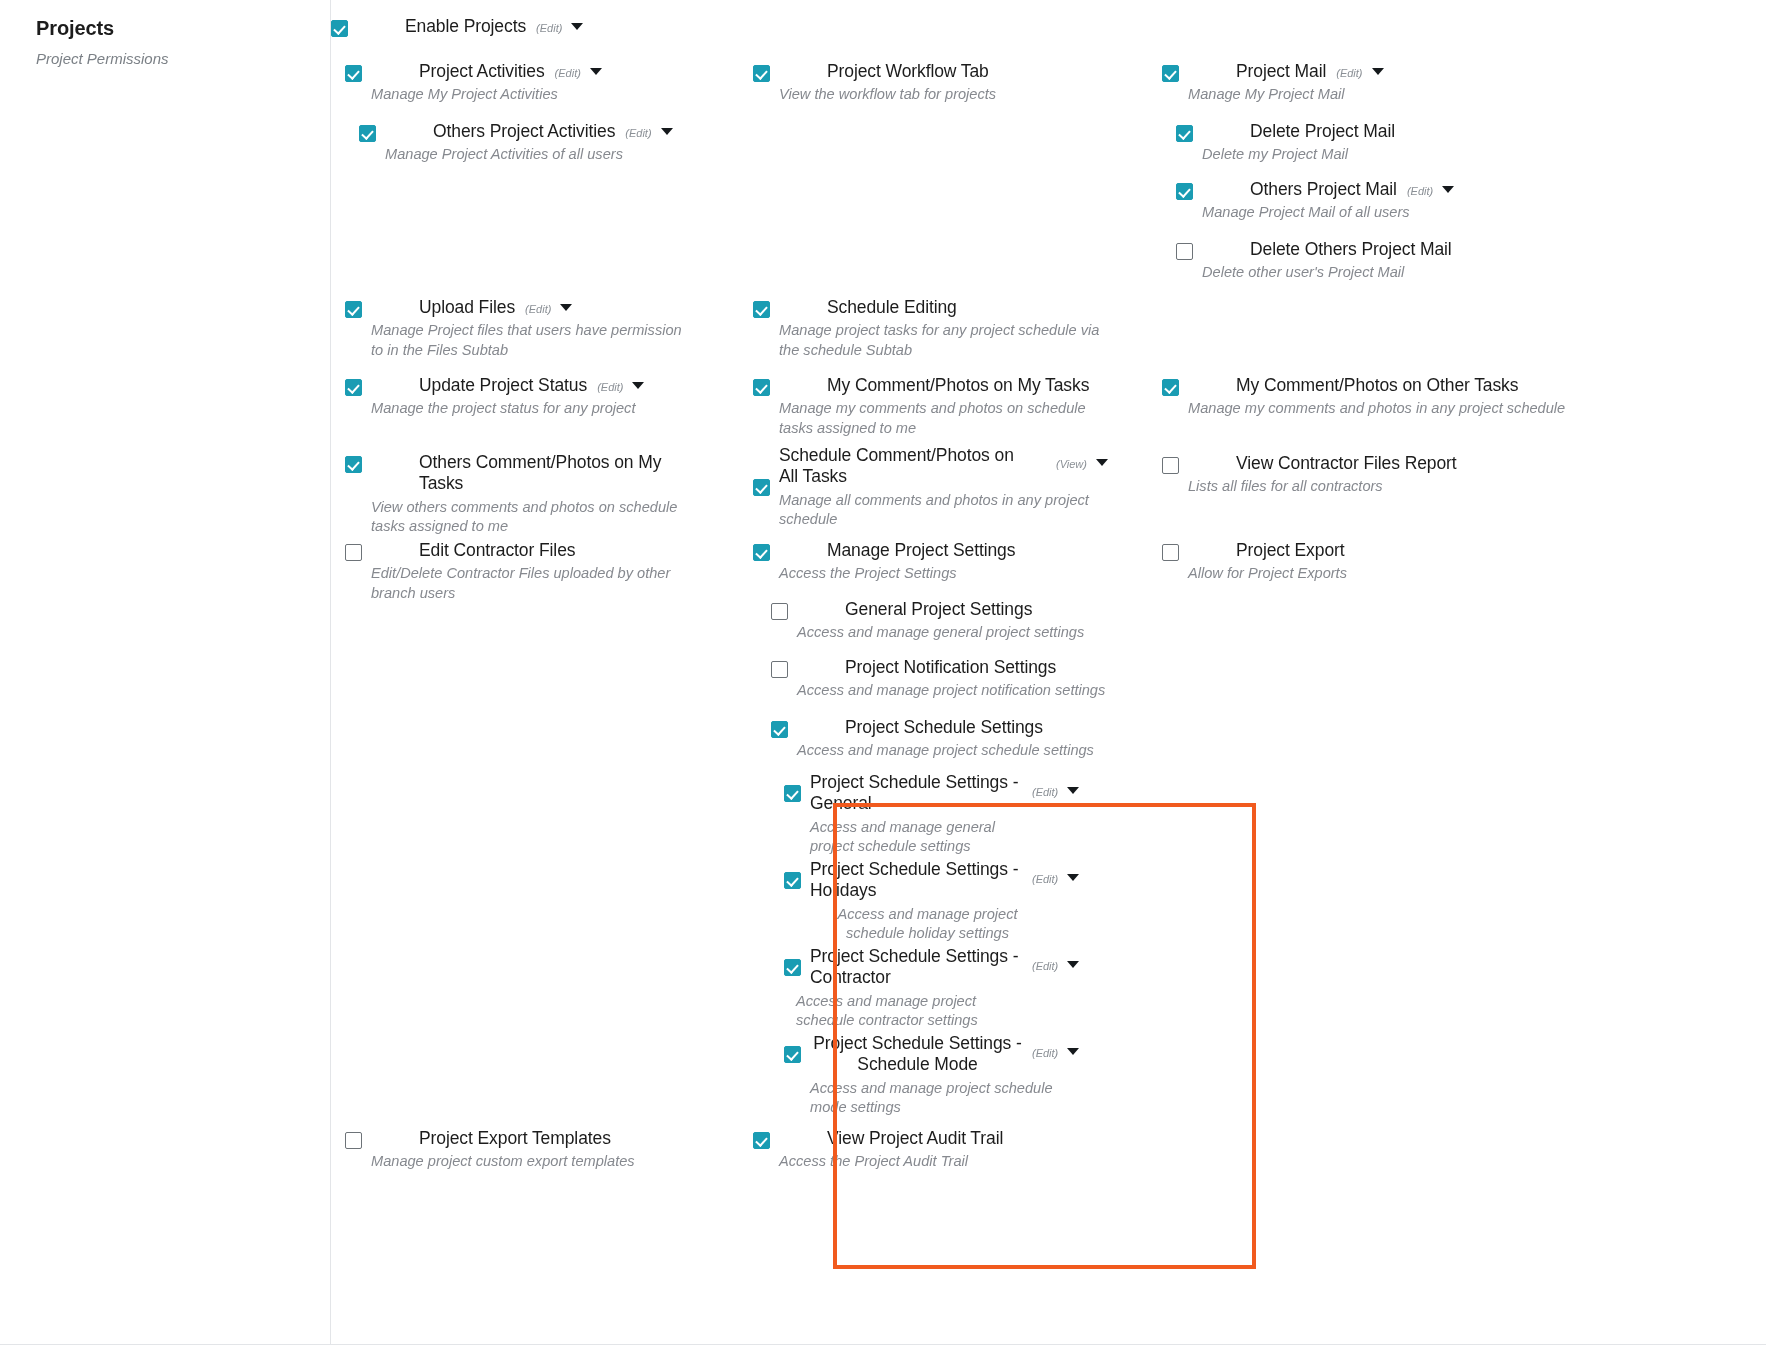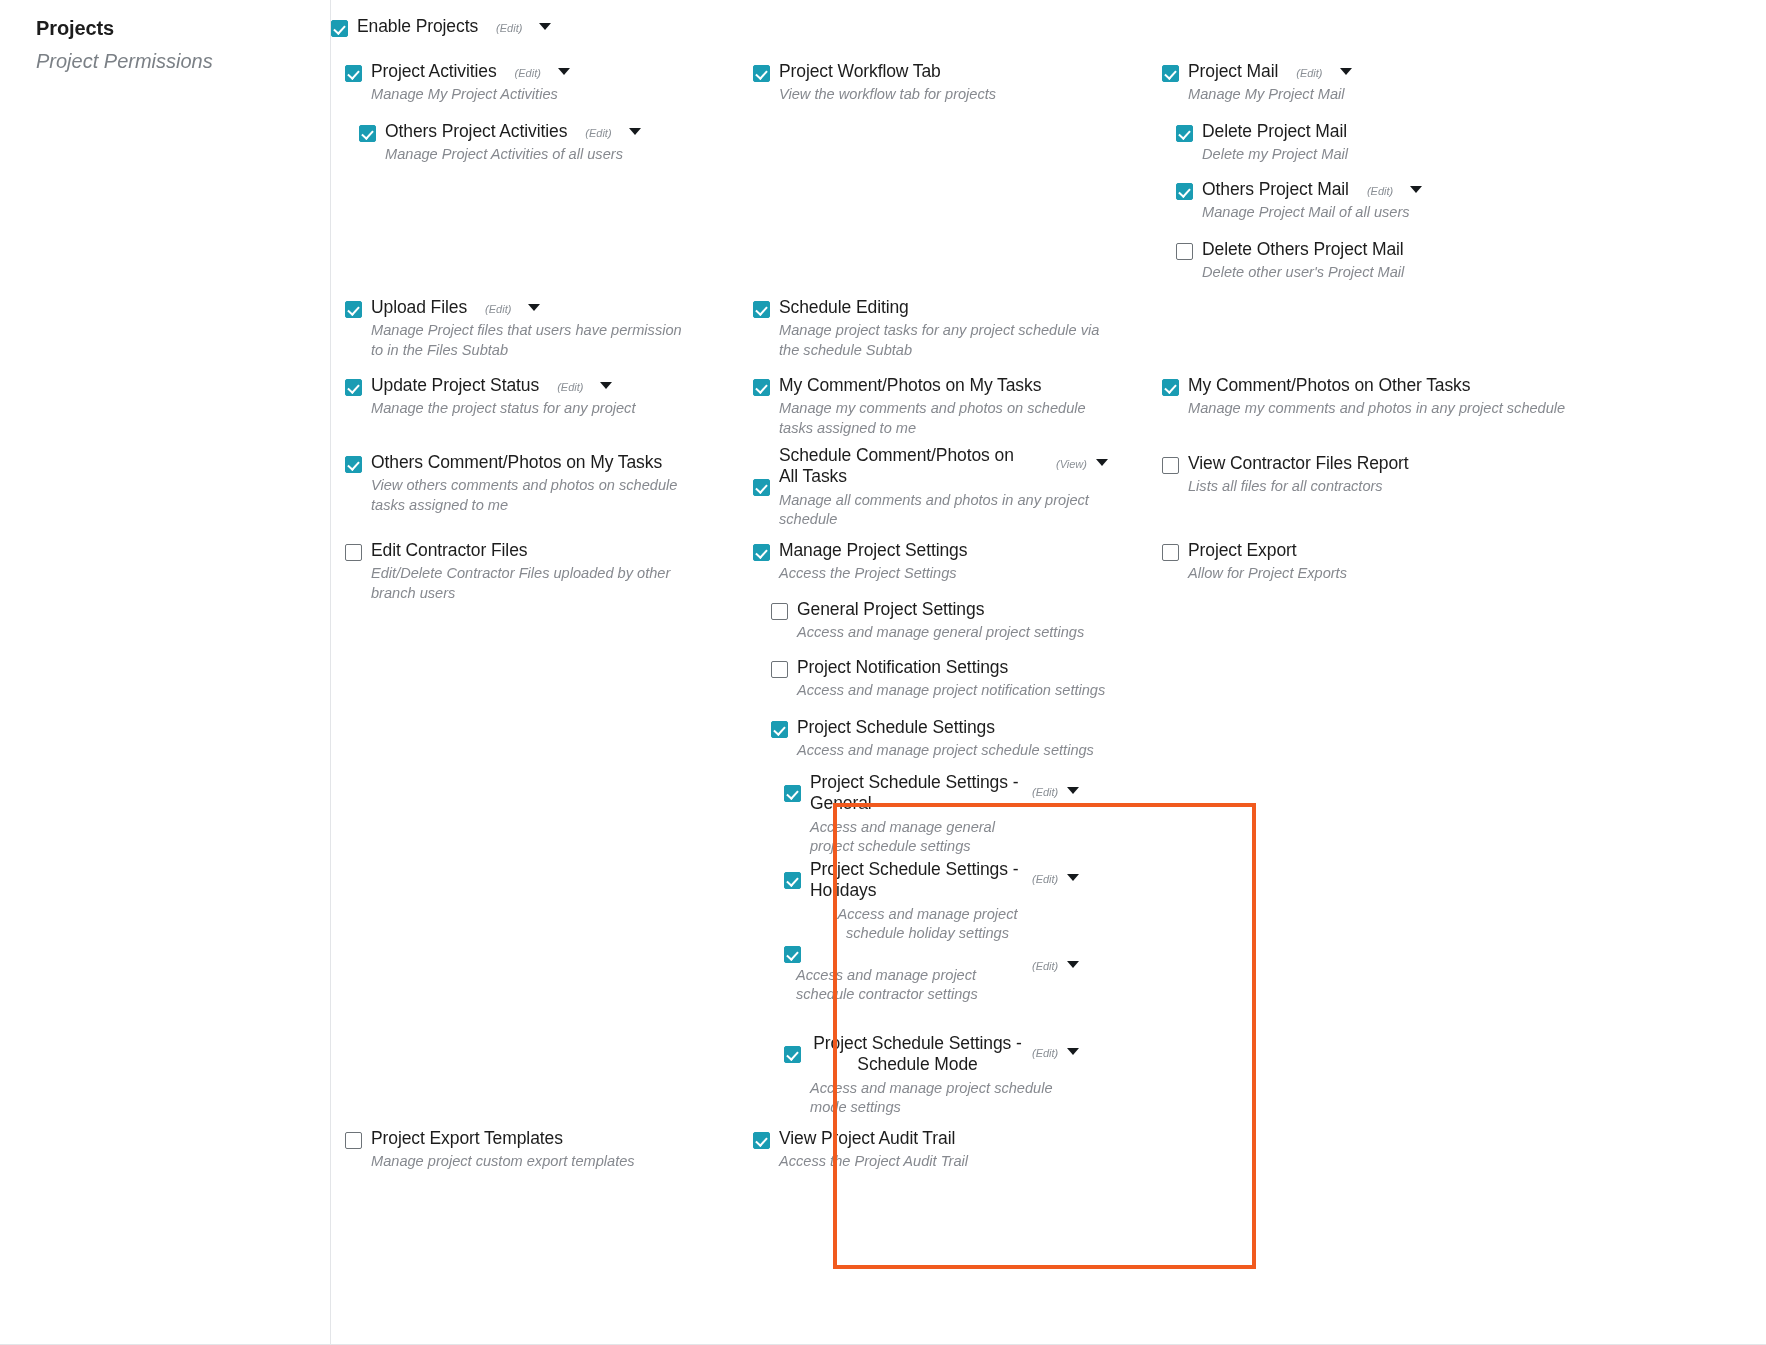--- a/index.html
+++ b/index.html
@@ -28,21 +28,21 @@
     position: absolute;
     left: 36px; top: 17px;
     font-size: 20px;
     font-weight: bold;
     color: #1c1c1c;
     letter-spacing: -0.1px;
   }
   .sidebar-sub {
     position: absolute;
     left: 36px; top: 50px;
-    font-size: 20px;
+    font-size: 15px;
     font-style: italic;
     color: #7b8086;
   }
 
   
   .cols {
     position: absolute;
     left: 331px; top: 0;
     width: 1435px; height: 1345px;
   }
@@ -83,21 +83,22 @@
     transform: rotate(42deg);
   }
   .cbx.off {
     background: #ffffff;
     border: 1.6px solid #6d7378;
   }
   .label-wrap {
     display: flex;
     align-items: baseline;
     flex-wrap: wrap;
-    gap: 8px;
+    gap: 0;
+    margin-left: 48px;
   }
   .label {
     font-size: 17.5px;
     color: #1c1c1c;
     line-height: 1.22;
     letter-spacing: -0.1px;
     white-space: pre-wrap;
   }
   .mode {
     font-size: 11px;
@@ -383,20 +384,23 @@
         <div class="desc" style="margin-left:26px; width:235px;text-align:center;">Access and manage project schedule holiday settings</div>
         <div style="position:absolute; left:248px; top:14px; display:flex; align-items:center;">
           <span class="mode" style="margin-left:0;">(Edit)</span>
           <span class="caret"></span>
         </div>
       </div>
 
       <div class="item" style="left:44px; top:946px; width:390px;">
         <div class="row" style="align-items:center;">
           <div class="cbx on" style="margin-top:0;"></div>
+          <div style="width:230px;">
+            <div class="label" style="max-width:215px;">Project Schedule Settings - Contractor</div>
+          </div>
         </div>
         <div class="desc" style="margin-left:12px; width:235px;">Access and manage project schedule contractor settings</div>
         <div style="position:absolute; left:248px; top:14px; display:flex; align-items:center;">
           <span class="mode" style="margin-left:0;">(Edit)</span>
           <span class="caret"></span>
         </div>
       </div>
 
       <div class="item" style="left:44px; top:1033px; width:390px;">
         <div class="row" style="align-items:center;text-align:center;">

